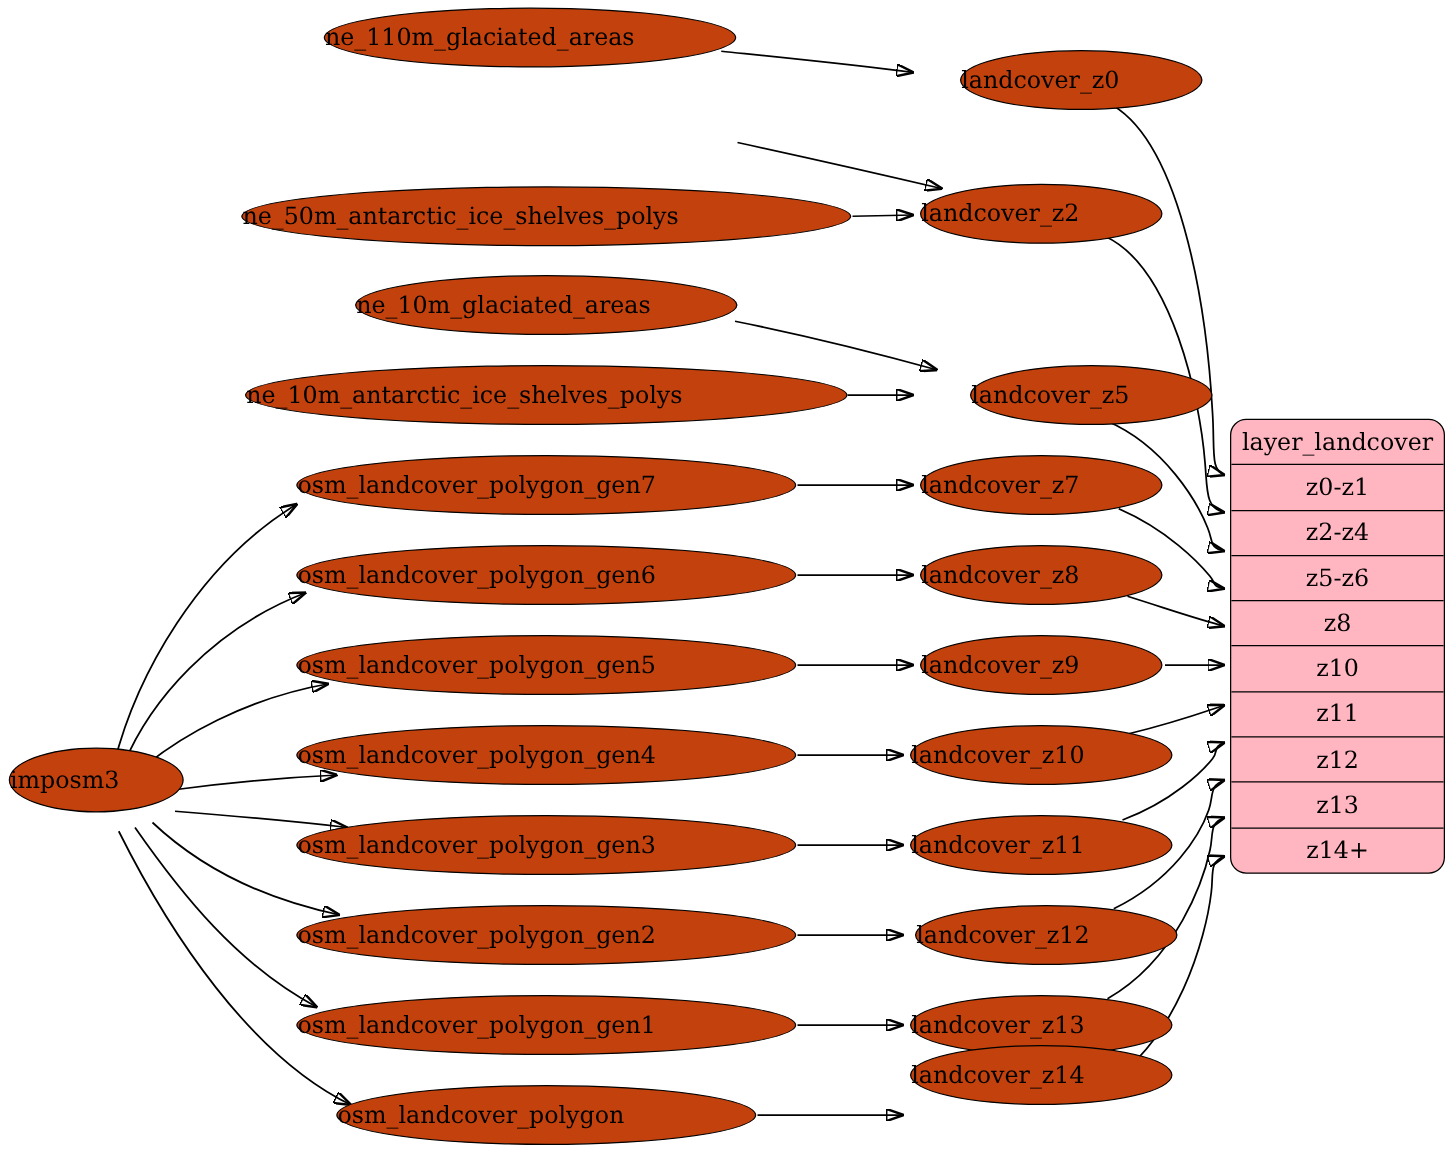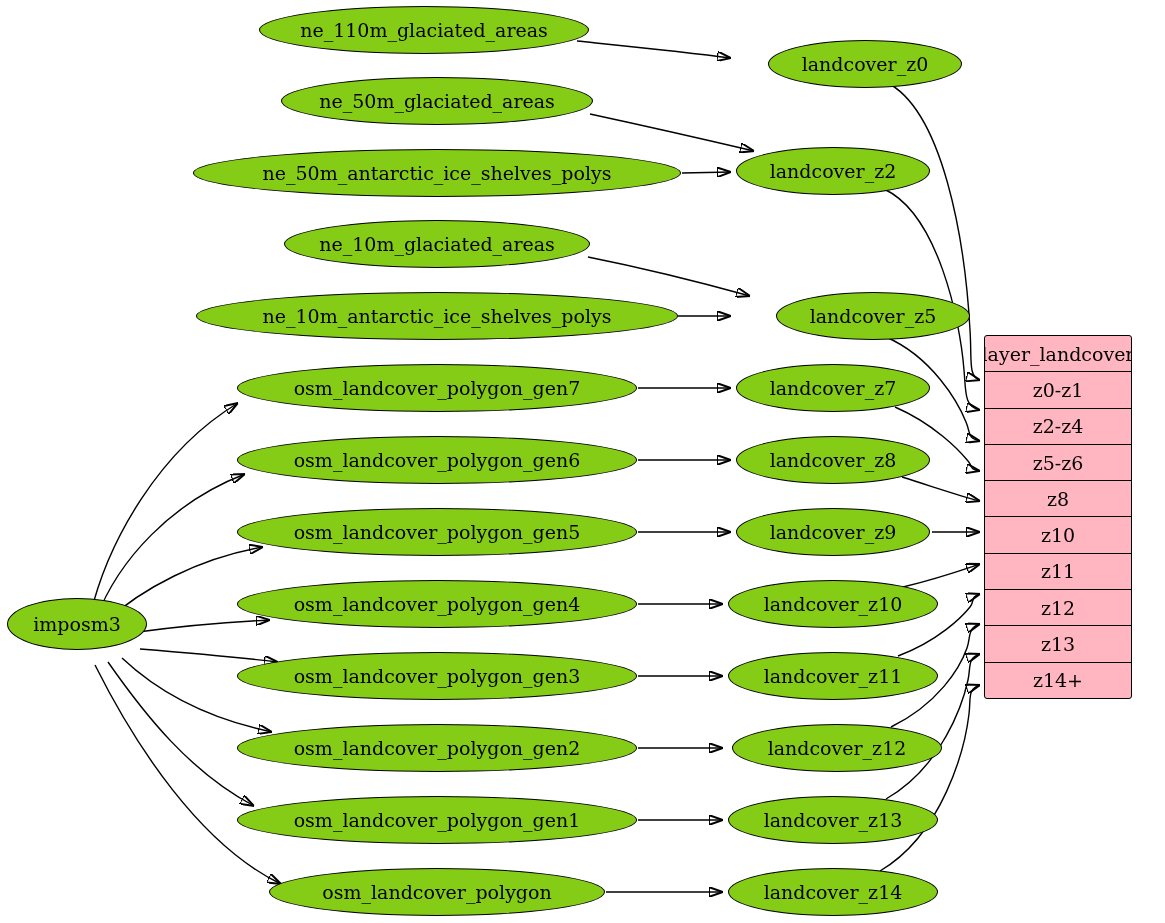--- a/index.html
+++ b/index.html
@@ -6,28 +6,28 @@
   .canvas {
     position:relative; width:1165px; height:923px;
     background:#ffffff; color:#000;
     font-family:"DejaVu Serif","Liberation Serif",serif;
     font-size:19px; overflow:hidden;
   }
   svg.edges { position:absolute; left:0; top:0; width:1165px; height:923px; }
   svg.edges path { fill:none; stroke:#000; stroke-width:1.4; }
   .node {
     position:absolute; box-sizing:border-box;
-    display:flex; align-items:center; justify-content:center;
-    background:#84cc16; border:1.5px solid #000; border-radius:50%;
+    display:flex; align-items:center; 
+    background:#c2410c; border:1.5px solid #000; border-radius:50%;
     white-space:nowrap;
   }
   .rtable {
-    position:absolute; left:984px; top:335px; width:148px; height:364px;
+    position:absolute; left:984px; top:335px; width:172px; height:364px;
     box-sizing:border-box; background:#ffb6c1;
-    border:1.5px solid #000; border-radius:3px;
+    border:1.5px solid #000; border-radius:13px;
     display:flex; flex-direction:column; overflow:hidden;
   }
   .rtable .cell {
     flex:1 1 0; display:flex; align-items:center; justify-content:center;
     border-top:1.3px solid #000; white-space:nowrap;
   }
   .rtable .cell:first-child { border-top:none; }
 </style>
 </head>
 <body>
@@ -77,23 +77,20 @@
     <path d="M 108,662 C 145,715 190,772 254,806" marker-end="url(#arrow)"></path>
     <path d="M 95,665 C 135,745 200,845 281,884" marker-end="url(#arrow)"></path>
   </svg>
 
   <div class="node" style="left:7px;top:598px;width:140px;height:52px">
       <span>imposm3</span>
     </div>
 
   <div class="node" style="left:259px;top:6px;width:330px;height:48px">
       <span>ne_110m_glaciated_areas</span>
-    </div>
-  <div class="node" style="left:281px;top:77px;width:312px;height:48px">
-      <span>ne_50m_glaciated_areas</span>
     </div>
   <div class="node" style="left:193px;top:149px;width:488px;height:48px">
       <span>ne_50m_antarctic_ice_shelves_polys</span>
     </div>
   <div class="node" style="left:284px;top:220px;width:306px;height:48px">
       <span>ne_10m_glaciated_areas</span>
     </div>
   <div class="node" style="left:196px;top:292px;width:482px;height:48px">
       <span>ne_10m_antarctic_ice_shelves_polys</span>
     </div>
@@ -145,21 +142,21 @@
     </div>
   <div class="node" style="left:728px;top:652px;width:210px;height:48px">
       <span>landcover_z11</span>
     </div>
   <div class="node" style="left:732px;top:724px;width:210px;height:48px">
       <span>landcover_z12</span>
     </div>
   <div class="node" style="left:728px;top:796px;width:210px;height:48px">
       <span>landcover_z13</span>
     </div>
-  <div class="node" style="left:728px;top:868px;width:210px;height:48px">
+  <div class="node" style="left:728px;top:836px;width:210px;height:48px">
       <span>landcover_z14</span>
     </div>
 
   <div class="rtable">
     <div class="cell">layer_landcover</div>
     <div class="cell">z0-z1</div>
     <div class="cell">z2-z4</div>
     <div class="cell">z5-z6</div>
     <div class="cell">z8</div>
     <div class="cell">z10</div>

